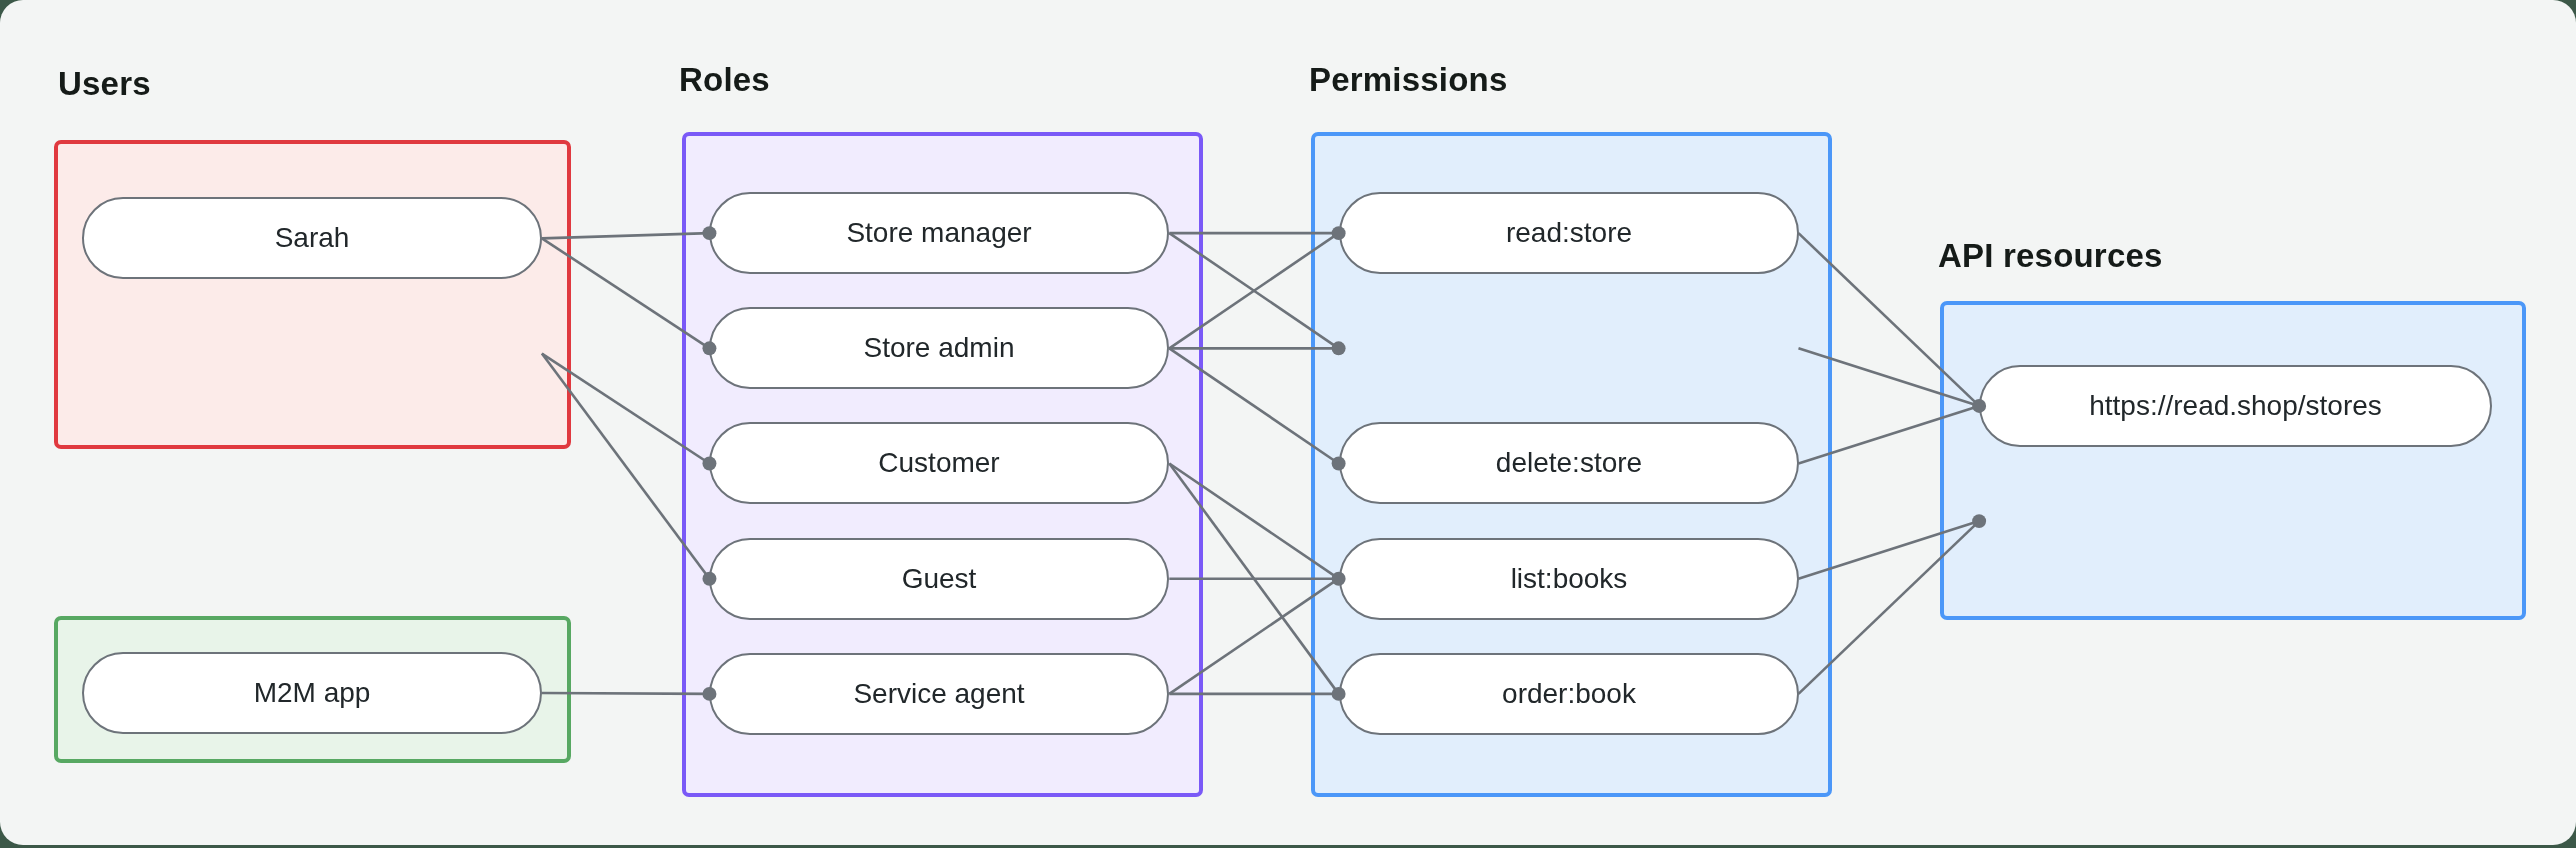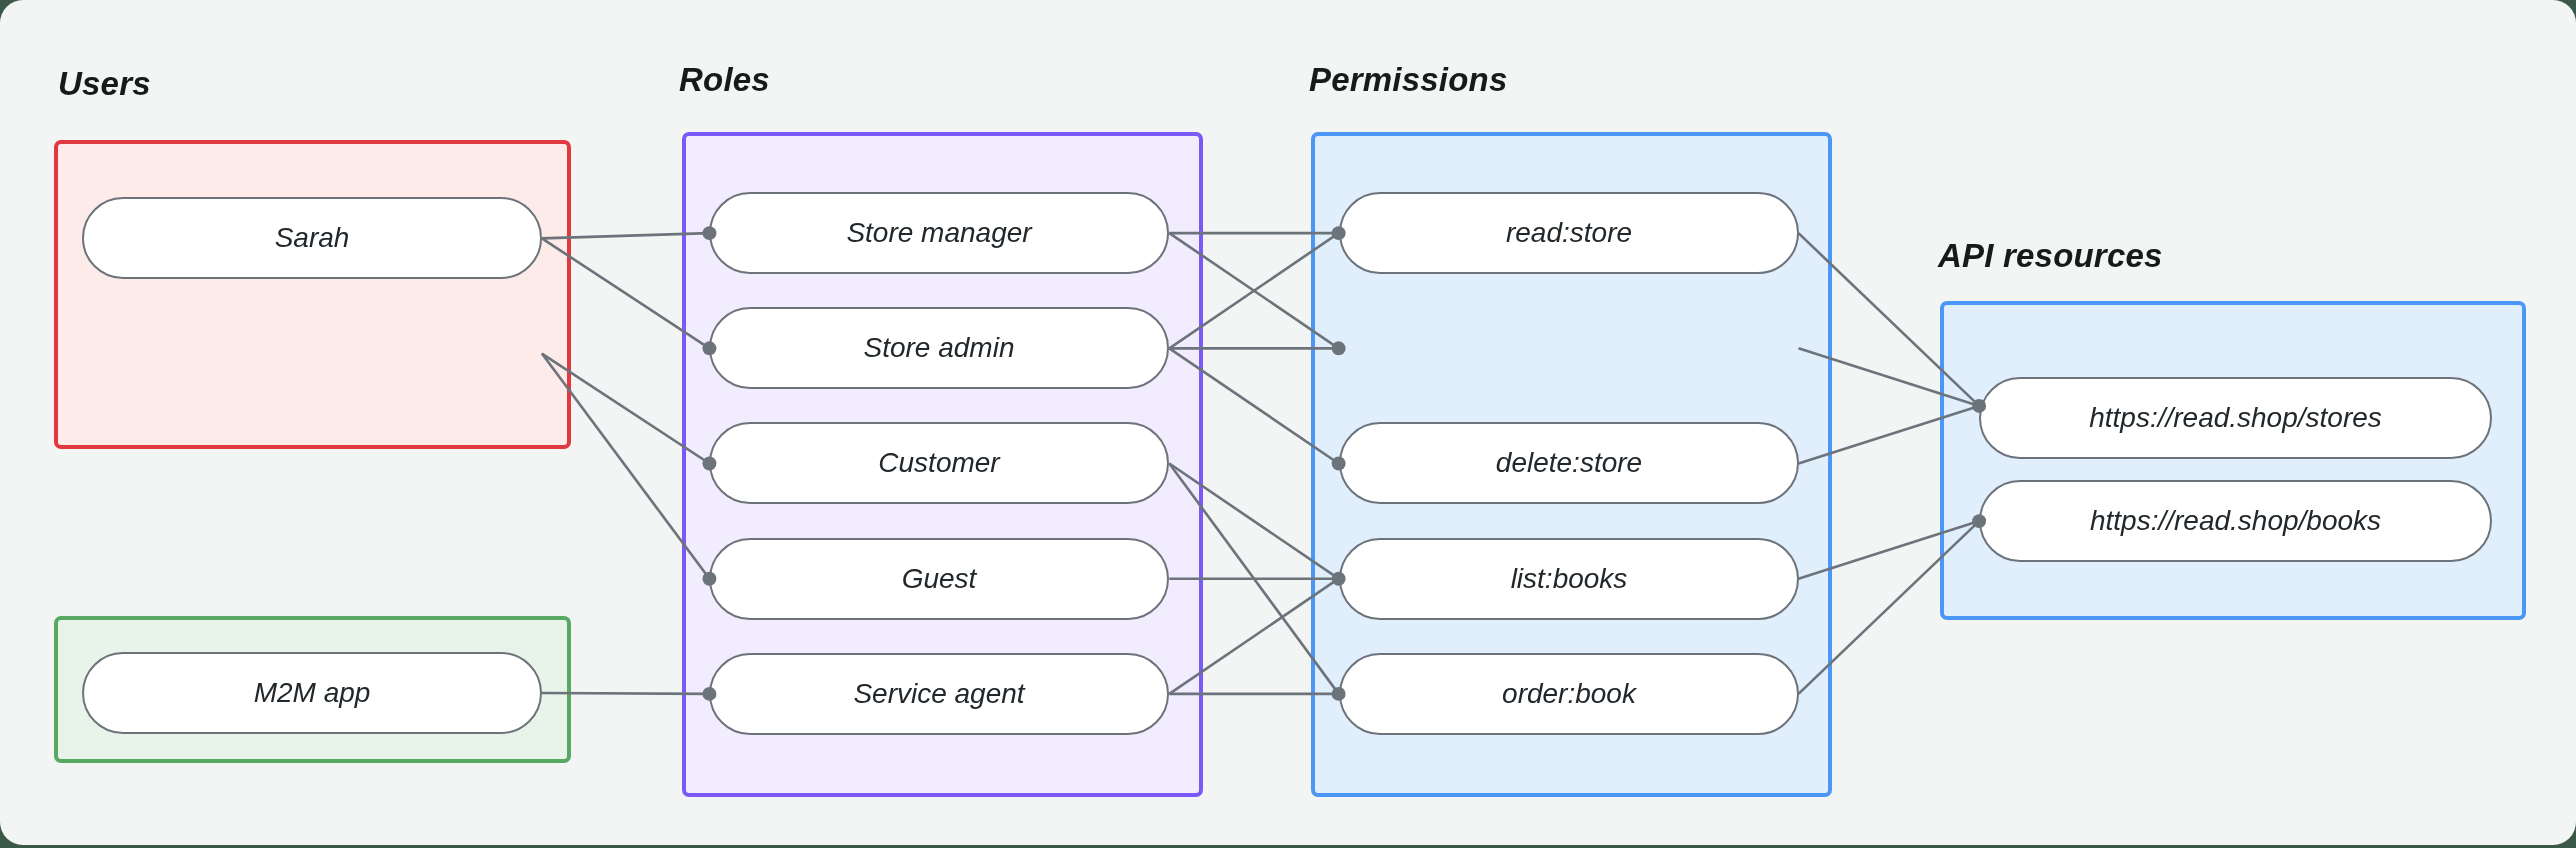--- a/index.html
+++ b/index.html
@@ -10,21 +10,21 @@
     font-family: "Liberation Sans", "DejaVu Sans", sans-serif;
     position: relative;
   }
   #stage {
     position: absolute; left: 0; top: 0;
     width: 2576px; height: 845px;
     background: #f3f5f4;
     border-radius: 23px;
     overflow: hidden;
   }
-  #groups-layer, #nodes-layer { position: absolute; left: 0; top: 0; width: 100%; height: 100%; font-style: italic; }
+  #groups-layer, #nodes-layer { position: absolute; left: 0; top: 0; width: 100%; height: 100%; }
   .group-box {
     position: absolute;
     border: 4.4px solid;
     border-radius: 7px;
     box-sizing: border-box;
   }
   .group-label {
     position: absolute;
     font-size: 33px;
     font-weight: 600;
@@ -69,22 +69,21 @@
       <div class="pill" style="left: 82px; top: 652px; width: 460px; height: 82px;">M2M app</div>
       <div class="pill" style="left: 709px; top: 192px; width: 460px; height: 82px;">Store manager</div>
       <div class="pill" style="left: 709px; top: 307px; width: 460px; height: 82px;">Store admin</div>
       <div class="pill" style="left: 709px; top: 422px; width: 460px; height: 82px;">Customer</div>
       <div class="pill" style="left: 709px; top: 538px; width: 460px; height: 82px;">Guest</div>
       <div class="pill" style="left: 709px; top: 653px; width: 460px; height: 82px;">Service agent</div>
       <div class="pill" style="left: 1339px; top: 192px; width: 460px; height: 82px;">read:store</div>
       <div class="pill" style="left: 1339px; top: 422px; width: 460px; height: 82px;">delete:store</div>
       <div class="pill" style="left: 1339px; top: 538px; width: 460px; height: 82px;">list:books</div>
       <div class="pill" style="left: 1339px; top: 653px; width: 460px; height: 82px;">order:book</div>
-      <div class="pill" style="left: 1979px; top: 365px; width: 513px; height: 82px; margin-top: 12px;">https://read.shop/stores</div>
-      <div class="pill" style="left: 1979px; top: 480px; width: 513px; height: 82px;">https://read.shop/books</div>
+      <div class="pill" style="left: 1979px; top: 365px; width: 513px; height: 82px;">https://read.shop/stores</div>
     </div>
   <svg id="edge-layer" viewBox="0 0 2952 968" xmlns="http://www.w3.org/2000/svg">
       <line x1="621" y1="273" x2="813" y2="267" stroke="#6d737a" stroke-width="3"></line>
       <line x1="621" y1="273" x2="813" y2="399" stroke="#6d737a" stroke-width="3"></line>
       <line x1="621" y1="405" x2="813" y2="531" stroke="#6d737a" stroke-width="3"></line>
       <line x1="621" y1="405" x2="813" y2="663" stroke="#6d737a" stroke-width="3"></line>
       <line x1="621" y1="794" x2="813" y2="795" stroke="#6d737a" stroke-width="3"></line>
       <line x1="1340" y1="267" x2="1534" y2="267" stroke="#6d737a" stroke-width="3"></line>
       <line x1="1340" y1="267" x2="1534" y2="399" stroke="#6d737a" stroke-width="3"></line>
       <line x1="1340" y1="399" x2="1534" y2="267" stroke="#6d737a" stroke-width="3"></line>

